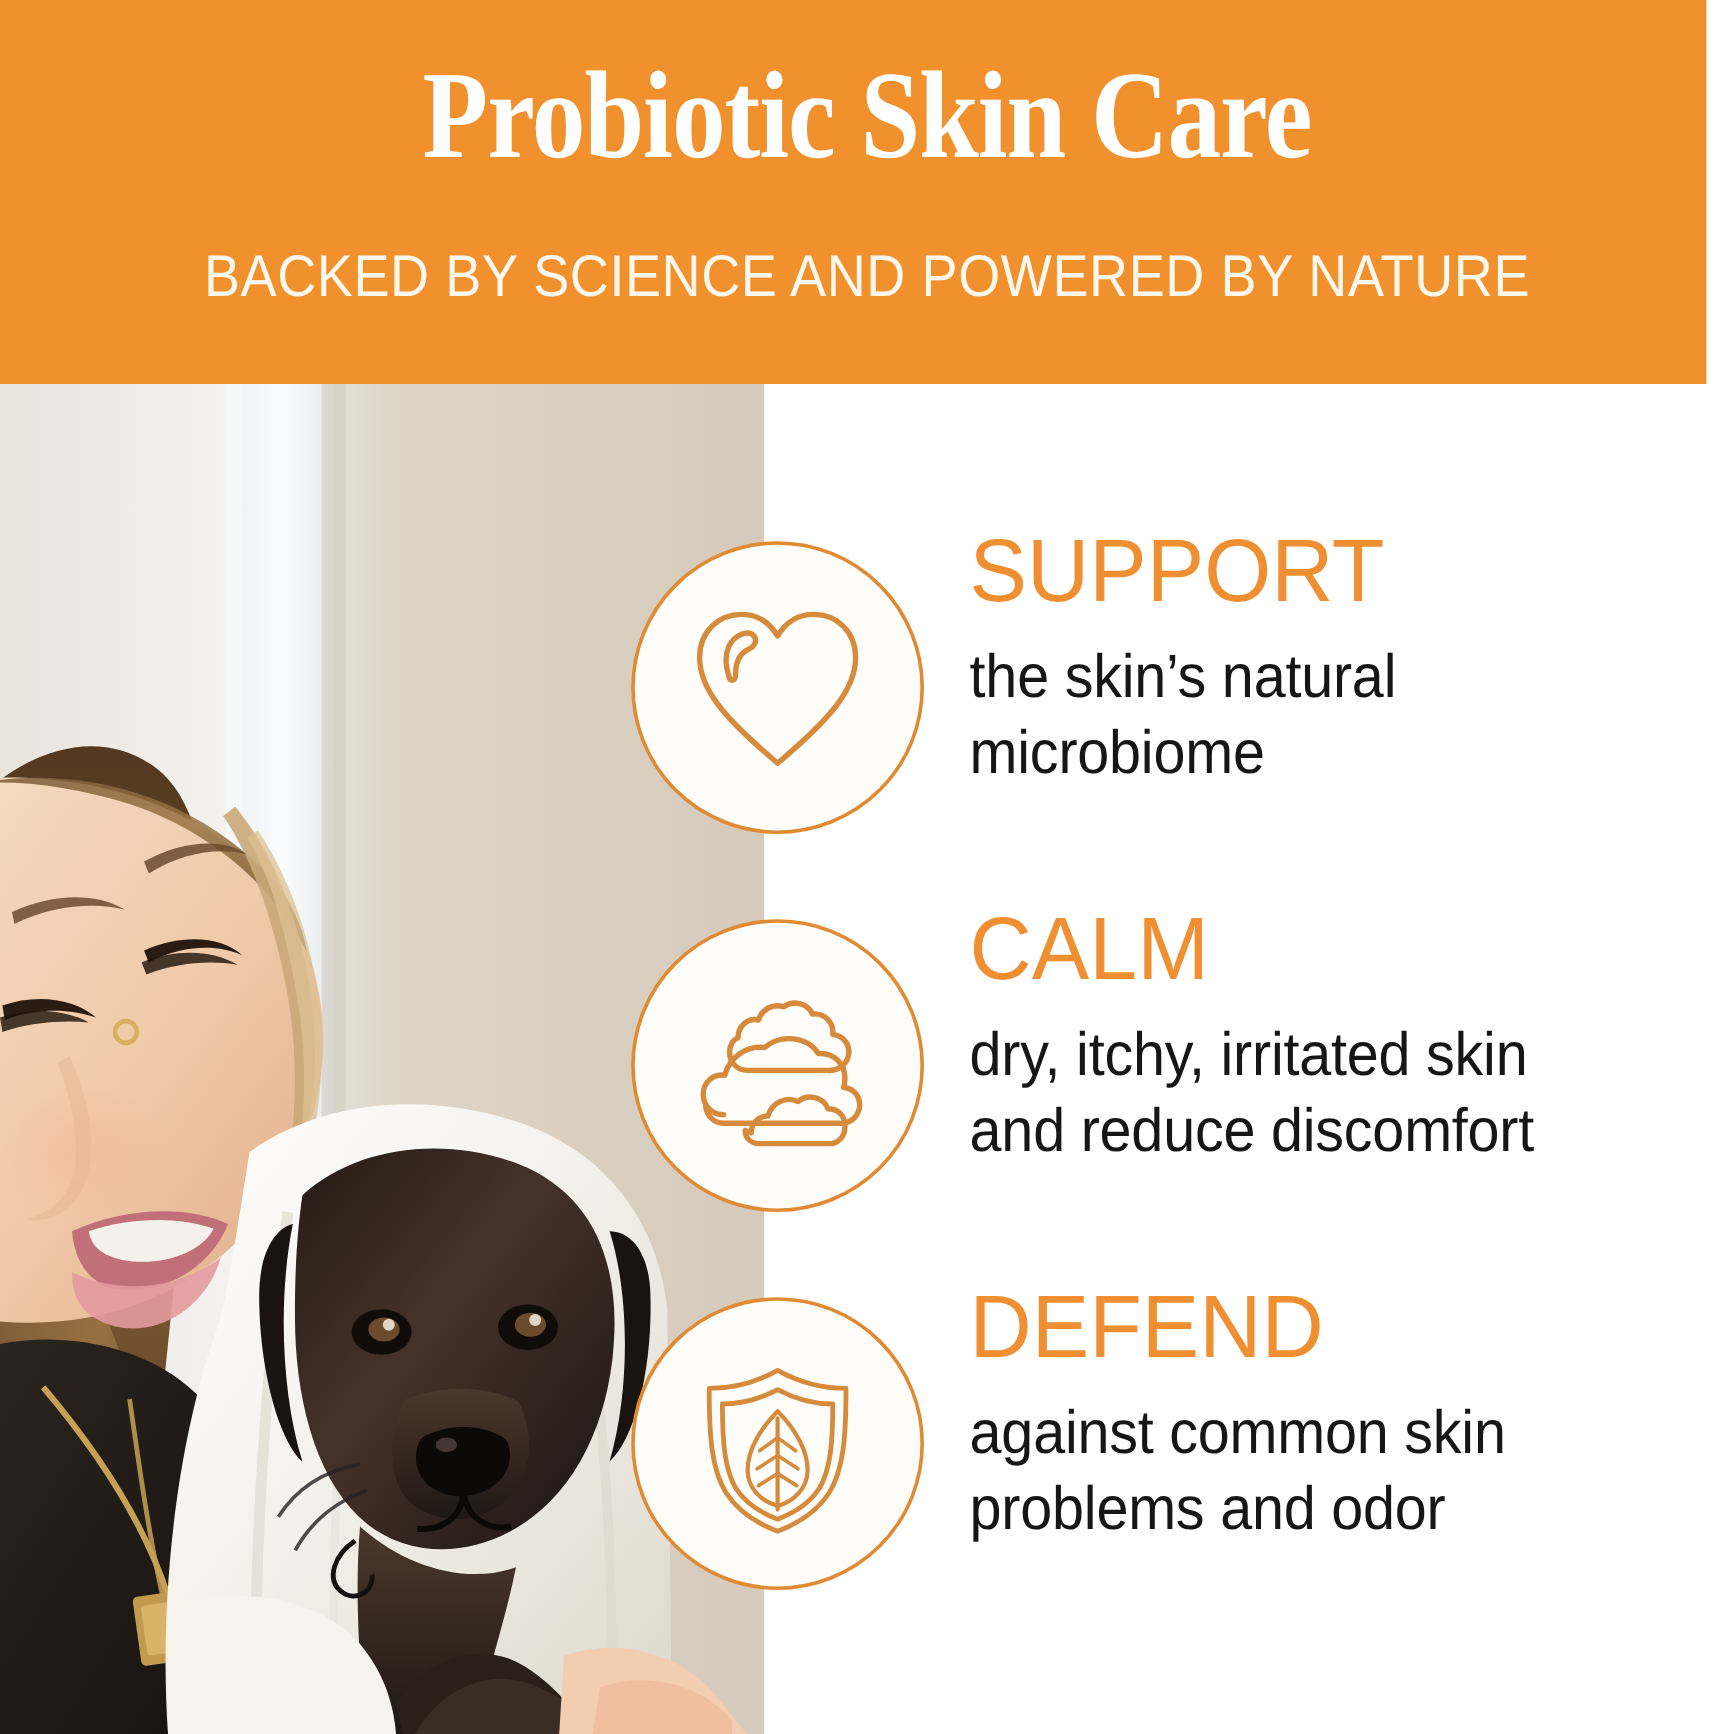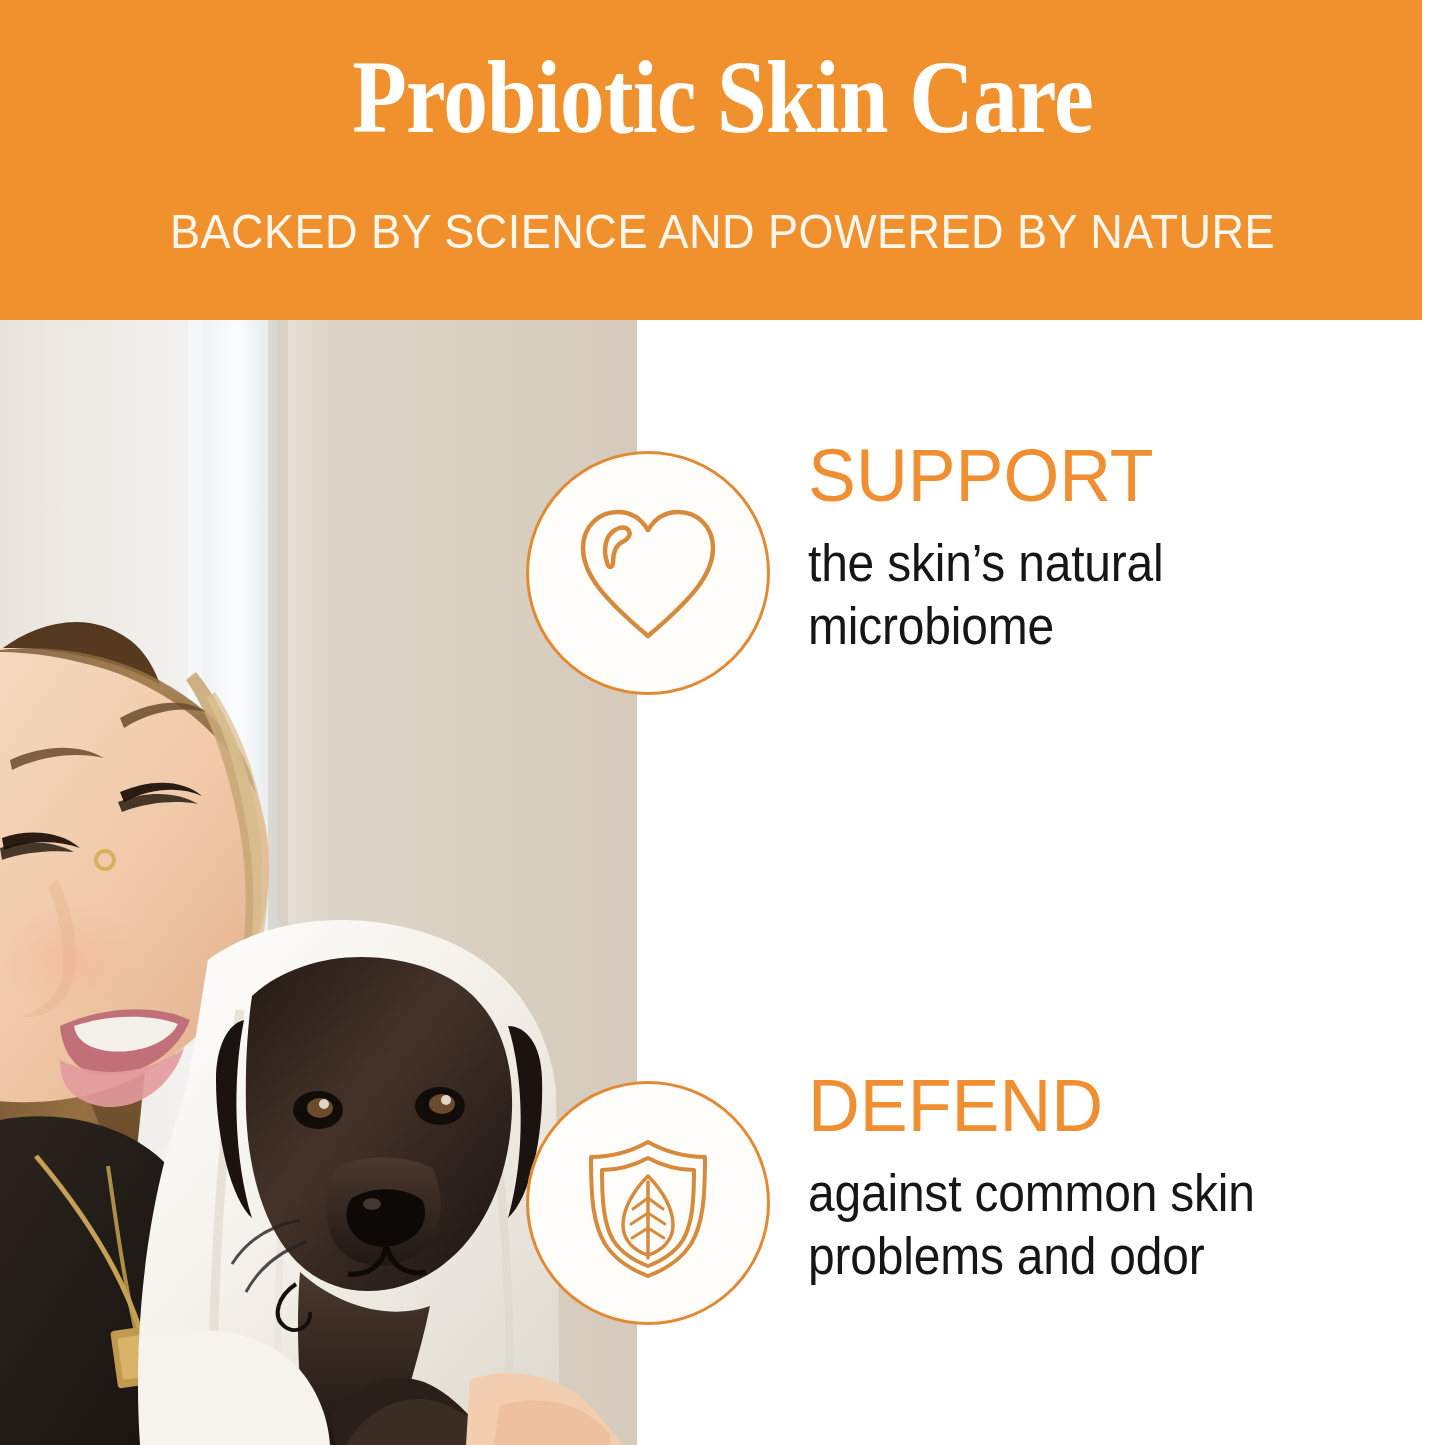--- a/index.html
+++ b/index.html
@@ -209,20 +209,40 @@
     </div>
     <div class="txt" style="top:-10px;">
       <div class="head">SUPPORT</div>
       <div class="body">
         <div>the skin’s natural</div>
         <div>microbiome</div>
       </div>
     </div>
   </div>
 
+  <div class="feature" style="top:766px;">
+    <div class="badge" style="left:526px;top:0;">
+      <svg width="170" height="170" viewBox="0 0 170 170">
+
+        <path d="M52 62 C52 52 60 45 69 47 C72 38 81 33 90 36 C98 30 110 33 114 42 C124 41 132 49 131 59 C140 60 146 68 144 77 C142 85 134 90 126 89 L60 89 C51 89 45 82 45 74 C45 68 48 63 52 62 Z" fill="none" stroke="#d68a3c" stroke-width="4.5" stroke-linejoin="round" stroke-linecap="round"></path>
+
+        <path d="M40 126 C30 126 23 118 23 109 C23 99 31 92 41 93 C45 78 59 68 74 70 C88 58 110 61 119 75 C132 74 142 84 141 97 C141 99 141 101 140 103" fill="none" stroke="#d68a3c" stroke-width="4.5" stroke-linejoin="round" stroke-linecap="round"></path>
+        <path d="M140 103 C149 104 155 112 153 121 C151 129 144 134 136 133 L40 133 C32 133 26 127 25 119" fill="none" stroke="#d68a3c" stroke-width="4.5" stroke-linejoin="round" stroke-linecap="round"></path>
+
+        <path d="M63 141 C63 133 69 127 77 127 C80 116 92 110 102 115 C110 108 123 111 127 121 C136 121 142 128 141 137 C141 143 137 148 131 150 L68 150 C62 149 58 145 58 139 C58 139 60 141 63 141 Z" fill="none" stroke="#d68a3c" stroke-width="4.5" stroke-linejoin="round" stroke-linecap="round"></path>
+      </svg>
+    </div>
+    <div class="txt" style="top:-10px;">
+      <div class="head">CALM</div>
+      <div class="body">
+        <div>dry, itchy, irritated skin</div>
+        <div>and reduce discomfort</div>
+      </div>
+    </div>
+  </div>
 
   <div class="feature" style="top:1081px;padding-left:18px;">
     <div class="badge" style="left:526px;top:0;">
       <svg width="170" height="170" viewBox="0 0 170 170">
 
         <path d="M85 24 C103 34 124 39 142 39 C142 80 140 106 128 126 C117 143 101 152 85 158 C69 152 53 143 42 126 C30 106 28 80 28 39 C46 39 67 34 85 24 Z" fill="none" stroke="#d68a3c" stroke-width="4" stroke-linejoin="round" stroke-linecap="round"></path>
 
         <path d="M85 40 C100 48 117 52 131 52 C131 85 129 106 120 122 C111 136 98 143 85 148 C72 143 59 136 50 122 C41 106 39 85 39 52 C53 52 70 48 85 40 Z" fill="none" stroke="#d68a3c" stroke-width="4" stroke-linejoin="round" stroke-linecap="round"></path>
 
         <path d="M85 58 C101 74 110 92 110 107 C110 122 99 133 85 137 C71 133 60 122 60 107 C60 92 69 74 85 58 Z" fill="none" stroke="#d68a3c" stroke-width="3.5" stroke-linejoin="round" stroke-linecap="round"></path>

